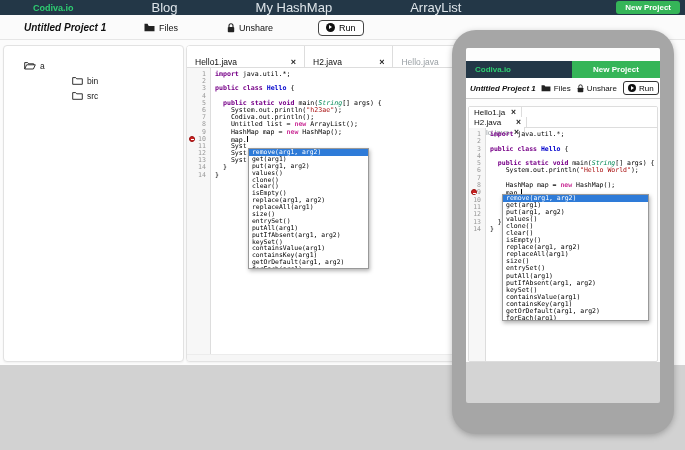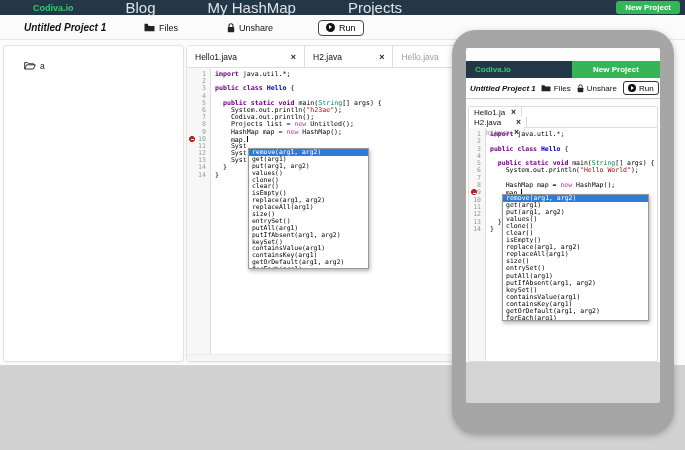--- a/index.html
+++ b/index.html
@@ -3,21 +3,21 @@
 <meta charset="utf-8">
 <style>
   * { margin:0; padding:0; box-sizing:border-box; }
   html,body { width:685px; height:450px; overflow:hidden; }
   body { background:#d2d2d2; font-family:"Liberation Sans", sans-serif; position:relative; }
 
   
   .navbar { position:absolute; top:0; left:0; width:685px; height:15px; background:#233747;
             display:flex; align-items:center; padding-left:33px; z-index:5; }
   .logo { color:#2ecc71; font-size:9px; font-weight:bold; }
-  .nav-link { color:#dde4e9; font-size:15px; margin-left:8px; cursor:pointer;padding-left:44px; }
+  .nav-link { color:#dde4e9; font-size:13px; margin-left:34px; cursor:pointer;padding-left:44px; }
   .new-project-btn { margin-left:auto; margin-right:5px; background:#35b558; color:#fff;
             font-size:8px; font-weight:bold; padding:2px 9px; border-radius:3px; cursor:pointer; }
 
   
   .toolbar { position:absolute; top:15px; left:0; width:685px; height:25px; background:#fbfbfb;
              border-bottom:1px solid #e6e6e6; z-index:4; }
   .toolbar > * { position:absolute; top:0; height:25px; display:flex; align-items:center; }
   .tb-title { left:24px; font-size:10px; font-weight:bold; font-style:italic; color:#111; }
   .tb-files { left:144px; gap:4px; font-size:9px; color:#111; cursor:pointer; }
   .tb-unshare { left:227px; gap:4px; font-size:9px; color:#111; cursor:pointer; }
@@ -35,41 +35,41 @@
            box-shadow:0 1px 2px rgba(0,0,0,0.05); }
   .sidebar { left:3px; top:5px; width:181px; height:317px; padding-top:12px; }
   .tree-row { display:flex; align-items:center; gap:4px; height:15px; font-size:8.5px; color:#222; cursor:pointer; }
   .tree-row.lvl0 { padding-left:20px; }
   .tree-row.lvl1 { padding-left:68px; }
   .tree-row svg { flex:0 0 auto; }
 
   
   .editor-panel { left:186px; top:5px; width:275px; height:317px; overflow:hidden; display:flex; flex-direction:column; }
   .tab-bar { height:22px; display:flex; border-bottom:1px solid #ddd; background:#fff; flex:0 0 auto; }
-  .tab { display:flex; align-items:center; justify-content:space-between; padding:0 8px;
+  .tab { display:flex; align-items:flex-end; justify-content:space-between; padding:0 8px;
          border-right:1px solid #ddd; font-size:8.5px; color:#111; cursor:pointer; background:#fff; }
   .tab.muted { color:#9aa0a5; }
   .tab .close-x { font-weight:bold; font-size:9px; color:#222; margin-left:10px; cursor:pointer; }
   .tab-bar.desktop .tab:nth-child(1){ width:119px; }
   .tab-bar.desktop .tab:nth-child(2){ width:89px;  }
   .tab-bar.desktop .tab:nth-child(3){ width:67px; border-right:none; }
 
   .code-wrap { position:relative; flex:1 1 auto; display:flex; overflow:hidden; }
   .gutter { width:24px; background:#f7f7f7; border-right:1px solid #ddd; padding:3px 4px 0 0;
             text-align:right; flex:0 0 auto; }
   .gutter div, .code-line { height:7.2px; line-height:7.2px; font-size:6.6px;
             font-family:"DejaVu Sans Mono", monospace; white-space:pre; }
   .gutter div { color:#999; }
   .code-area { padding:3px 0 0 4px; flex:1 1 auto; overflow:hidden; cursor:text; }
   .editor-footer { flex:0 0 7px; background:#f6f6f6; border-top:1px solid #ececec; }
 
   .c-kw  { color:#770088; font-weight:bold; }
-  .c-new { color:#cc3399; font-weight:normal; }
+  .c-new { color:#cc3399; font-weight:bold; }
   .c-def { color:#0000cc; font-weight:bold; }
-  .c-type{ color:#008855; }
+  .c-type{ color:#008855;font-style:italic; }
   .c-str { color:#aa1111; }
   .caret { display:inline-block; width:1px; height:6.5px; background:#000; vertical-align:-1px; }
 
   .error-dot { position:absolute; left:2px; width:6px; height:6px; border-radius:50%;
                background:#cc2222; border:0.5px solid #991111; z-index:3; }
   .error-dot::after { content:""; position:absolute; left:1.2px; top:2.3px; width:3px; height:1px; background:#fff; }
 
   .autocomplete { position:absolute; background:#fff; border:1px solid #999;
                   box-shadow:1px 2px 4px rgba(0,0,0,0.3); overflow:hidden; z-index:10; }
   .ac-item { font-family:"DejaVu Sans Mono", monospace; white-space:pre; padding-left:3px; cursor:pointer; }
@@ -116,21 +116,21 @@
 
   .icon-svg { display:inline-block; }
 </style>
 </head>
 <body>
 
 <div class="navbar">
   <span class="logo">Codiva.io</span>
   <span class="nav-link">Blog</span>
   <span class="nav-link">My HashMap</span>
-  <span class="nav-link">Projects</span>
+  <span class="nav-link">ArrayList</span>
   <span class="new-project-btn">New Project</span>
 </div>
 
 <div class="toolbar">
   <span class="tb-title">Untitled Project 1</span>
   <span class="tb-files">
     <svg class="icon-svg" width="11" height="9" viewBox="0 0 11 9">
         <path d="M0.5 1.5 h3.2 l1.1 1.4 H10.5 V8.2 H0.5 Z M0.5 1.5 V0.8 h3 l0.6 0.7" fill="#222"></path>
       </svg>
     <span>Files</span>
@@ -153,20 +153,32 @@
 <div class="content">
 
   <div class="panel sidebar" id="tree">
       <div class="tree-row lvl0">
         <svg width="12" height="9" viewBox="0 0 12 9">
           <path d="M0.7 8 V1.6 h3 l1 1.2 h5 V4" fill="none" stroke="#333" stroke-width="1"></path>
           <path d="M0.7 8 L2.6 3.8 h8.7 L9.4 8 Z" fill="none" stroke="#333" stroke-width="1"></path>
         </svg>
         <span>a</span>
       </div>
+      <div class="tree-row lvl1">
+        <svg width="11" height="9" viewBox="0 0 11 9">
+          <path d="M0.7 8.3 V1.6 h3 l1 1.2 h5.6 V8.3 Z" fill="none" stroke="#333" stroke-width="1"></path>
+        </svg>
+        <span>bin</span>
+      </div>
+      <div class="tree-row lvl1">
+        <svg width="11" height="9" viewBox="0 0 11 9">
+          <path d="M0.7 8.3 V1.6 h3 l1 1.2 h5.6 V8.3 Z" fill="none" stroke="#333" stroke-width="1"></path>
+        </svg>
+        <span>src</span>
+      </div>
     </div>
 
   <div class="panel editor-panel">
     <div class="tab-bar desktop" id="tabs-desktop">
         <div class="tab">
           <span>Hello1.java</span>
           <span class="close-x">×</span>
         </div>
         <div class="tab">
           <span>H2.java</span>
@@ -195,21 +207,21 @@
           <div>14</div>
         </div>
       <div class="code-area" id="code-desktop">
           <div class="code-line"><span class="c-kw">import</span><span> java.util.*;</span></div>
           <div class="code-line"></div>
           <div class="code-line"><span class="c-kw">public</span><span> </span><span class="c-kw">class</span><span> </span><span class="c-def">Hello</span><span> {</span></div>
           <div class="code-line"></div>
           <div class="code-line"><span>  </span><span class="c-kw">public</span><span> </span><span class="c-kw">static</span><span> </span><span class="c-kw">void</span><span> main(</span><span class="c-type">String</span><span>[] args) {</span></div>
           <div class="code-line"><span>    System.out.println(</span><span class="c-str">"h23ae"</span><span>);</span></div>
           <div class="code-line"><span>    Codiva.out.println();</span></div>
-          <div class="code-line"><span>    Projects list = </span><span class="c-new">new</span><span> Untitled();</span></div>
+          <div class="code-line"><span>    Untitled list = </span><span class="c-new">new</span><span> ArrayList();</span></div>
           <div class="code-line"><span>    HashMap map = </span><span class="c-new">new</span><span> HashMap();</span></div>
           <div class="code-line"><span>    map.</span><span class="caret"></span></div>
           <div class="code-line"><span>    Syst</span></div>
           <div class="code-line"><span>    Syst</span></div>
           <div class="code-line"><span>    Syst</span></div>
           <div class="code-line"><span>  }</span></div>
           <div class="code-line"><span>}</span></div>
         </div>
       <div class="error-dot" id="err-desktop" style="top: 67.8px;"></div>
     </div>

